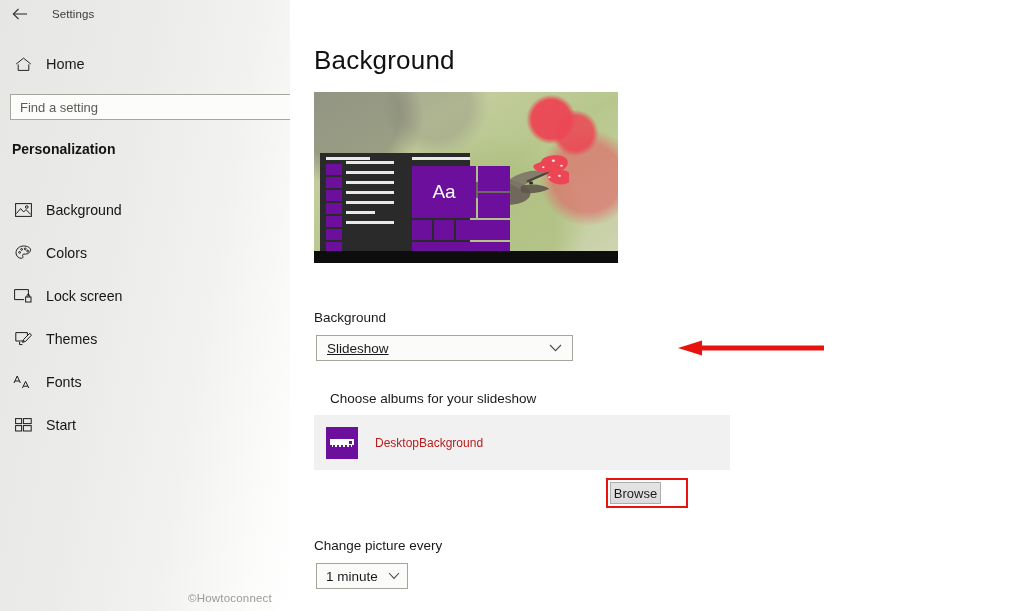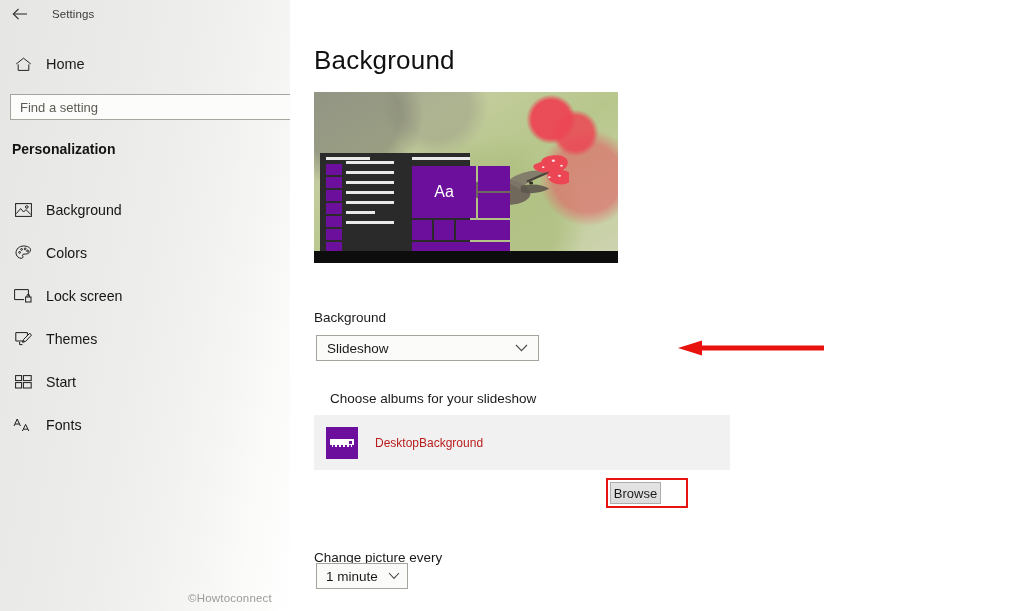--- a/index.html
+++ b/index.html
@@ -96,43 +96,43 @@
   }
   #sm-left { position: absolute; left: 6px; top: 11px; width: 16px; bottom: 4px; }
   #sm-left .tile { width: 16px; height: 11px; background: #6b0f9c; margin-bottom: 2px; }
   #sm-lines { position: absolute; left: 26px; top: 8px; width: 48px; bottom: 4px; }
   #sm-lines .ln { height: 3px; background: #e9e9e9; margin-bottom: 7px; }
   #sm-lines .ln.short { width: 60%; }
   #sm-head { position: absolute; left: 6px; top: 4px; width: 44px; height: 3px; background: #eaeaea; }
   #sm-head2 { position: absolute; left: 92px; top: 4px; width: 58px; height: 3px; background: #eaeaea; }
   #sm-tiles { position: absolute; left: 92px; top: 13px; right: -2px; bottom: 2px; }
   .tl { position: absolute; background: #6b0f9c; }
-  #tl-aa { left: 0; top: 0; width: 64px; height: 52px; color: #fff; font-size: 16px;
+  #tl-aa { left: 0; top: 0; width: 64px; height: 52px; color: #fff; font-size: 19px;
            display: flex; align-items: center; justify-content: center; }
   #tl-r1 { left: 66px; top: 0; width: 32px; height: 25px; }
   #tl-r2 { left: 66px; top: 27px; width: 32px; height: 25px; }
   #tl-b1 { left: 0; top: 54px; width: 20px; height: 20px; }
   #tl-b2 { left: 22px; top: 54px; width: 20px; height: 20px; }
   #tl-b3 { left: 44px; top: 54px; width: 54px; height: 20px; }
   #tl-b4 { left: 0; top: 76px; width: 98px; height: 14px; }
   #taskbar-strip { position: absolute; left: 0; right: 0; bottom: 0; height: 12px; background: #0d0d0d; }
 
   
   .field-label { position: absolute; font-size: 13.5px; color: #1a1a1a; }
   #lbl-background { left: 24px; top: 310px; }
   #lbl-albums { left: 40px; top: 391px; }
-  #lbl-change { left: 24px; top: 550px; }
+  #lbl-change { left: 24px; top: 538px; }
 
   .combo {
     position: absolute; border: 1px solid #a6a49c; background: #fbfbfa;
     display: flex; align-items: center; cursor: default;
   }
   .combo .val { font-size: 13.5px; color: #1a1a1a; padding-left: 10px; }
   .combo .chev { margin-left: auto; padding-right: 10px; color: #4c4a46; display: flex; align-items: center; }
-  #combo-background { left: 26px; top: 335px; width: 223px; height: 26px; }
+  #combo-background { left: 26px; top: 335px; width: 257px; height: 26px; text-decoration: underline; }
   #combo-interval  { left: 26px; top: 563px; width: 92px; height: 26px; }
   #combo-interval .val { padding-left: 9px; }
   #combo-interval .chev { padding-right: 7px; }
 
   #album-row {
     position: absolute; left: 24px; top: 415px; width: 416px; height: 55px;
     background: #f1f1f1; display: flex; align-items: center;
   }
   #album-icon {
     width: 32px; height: 32px; margin-left: 12px; background: #6b0f9c;
@@ -246,38 +246,38 @@
             <path d="M0.8 1.6 H12.4 M0.8 1.6 V10 H9.6 M12.4 1.6 V5"></path>
             <path d="M7.4 13.6 L4.6 13.6 L4.6 11"></path>
             <path d="M14.8 2.2 L8.6 8.4 L7.6 11.4 L10.6 10.4 L16.4 4.2 Z"></path>
           </svg>
         </span>
         <span class="lbl">Themes</span>
       </div>
 
       <div class="nav-item">
         <span class="ico">
+          <svg width="20" height="14" viewBox="0 0 20 14" fill="none" stroke="#1d1d1d" stroke-width="1">
+            <path d="M1 8 L4.2 1 L7.4 8 M2 6 H6.4"></path>
+            <path d="M9.4 13 L12.6 6.4 L15.8 13 M10.5 11.2 H14.7"></path>
+          </svg>
+        </span>
+        <span class="lbl">Fonts</span>
+      </div>
+
+      <div class="nav-item">
+        <span class="ico">
           <svg width="17" height="14" viewBox="0 0 17 14" fill="none" stroke="#1d1d1d" stroke-width="1">
             <rect x="0.6" y="0.6" width="6" height="5"></rect>
               <rect x="8.4" y="0.6" width="7.8" height="5"></rect>
             <rect x="0.6" y="7.6" width="6" height="5.4"></rect>
               <rect x="8.4" y="7.6" width="7.8" height="5.4"></rect>
           </svg>
         </span>
         <span class="lbl">Start</span>
-      </div>
-
-      <div class="nav-item">
-        <span class="ico">
-          <svg width="20" height="14" viewBox="0 0 20 14" fill="none" stroke="#1d1d1d" stroke-width="1">
-            <path d="M1 8 L4.2 1 L7.4 8 M2 6 H6.4"></path>
-            <path d="M9.4 13 L12.6 6.4 L15.8 13 M10.5 11.2 H14.7"></path>
-          </svg>
-        </span>
-        <span class="lbl">Fonts</span>
       </div>
 
 
     </div>
   </div>
 
   <div id="main">
 
     <div id="page-title">Background</div>
 

